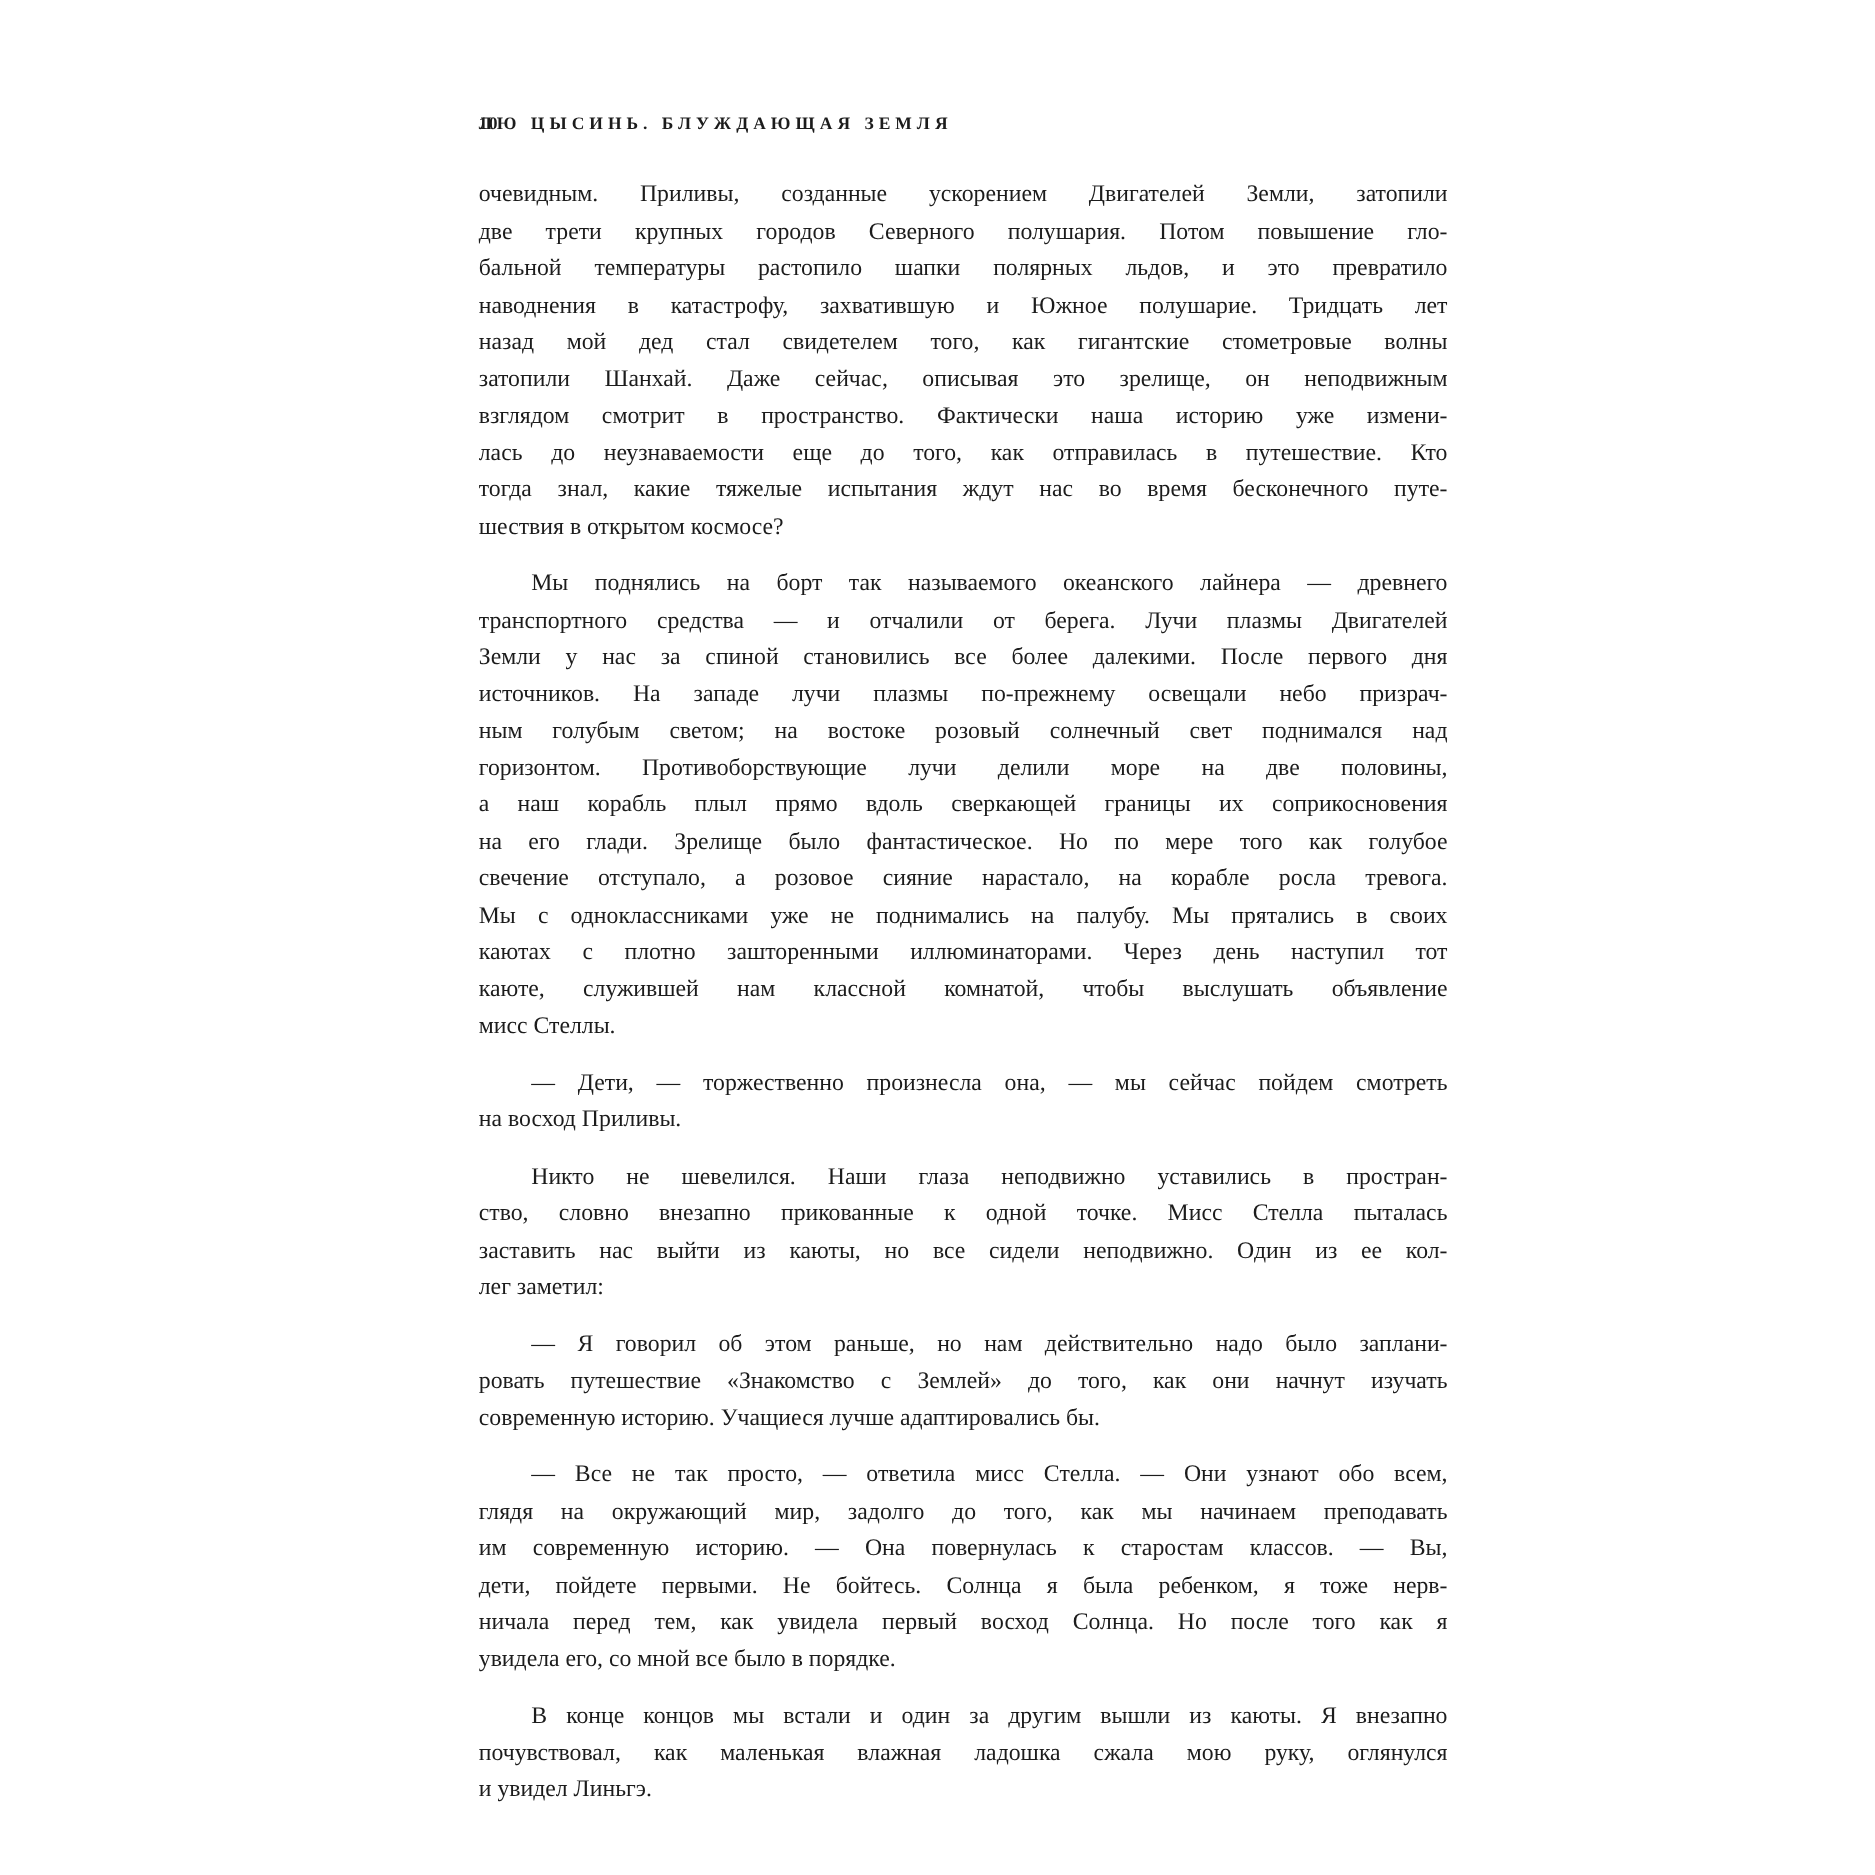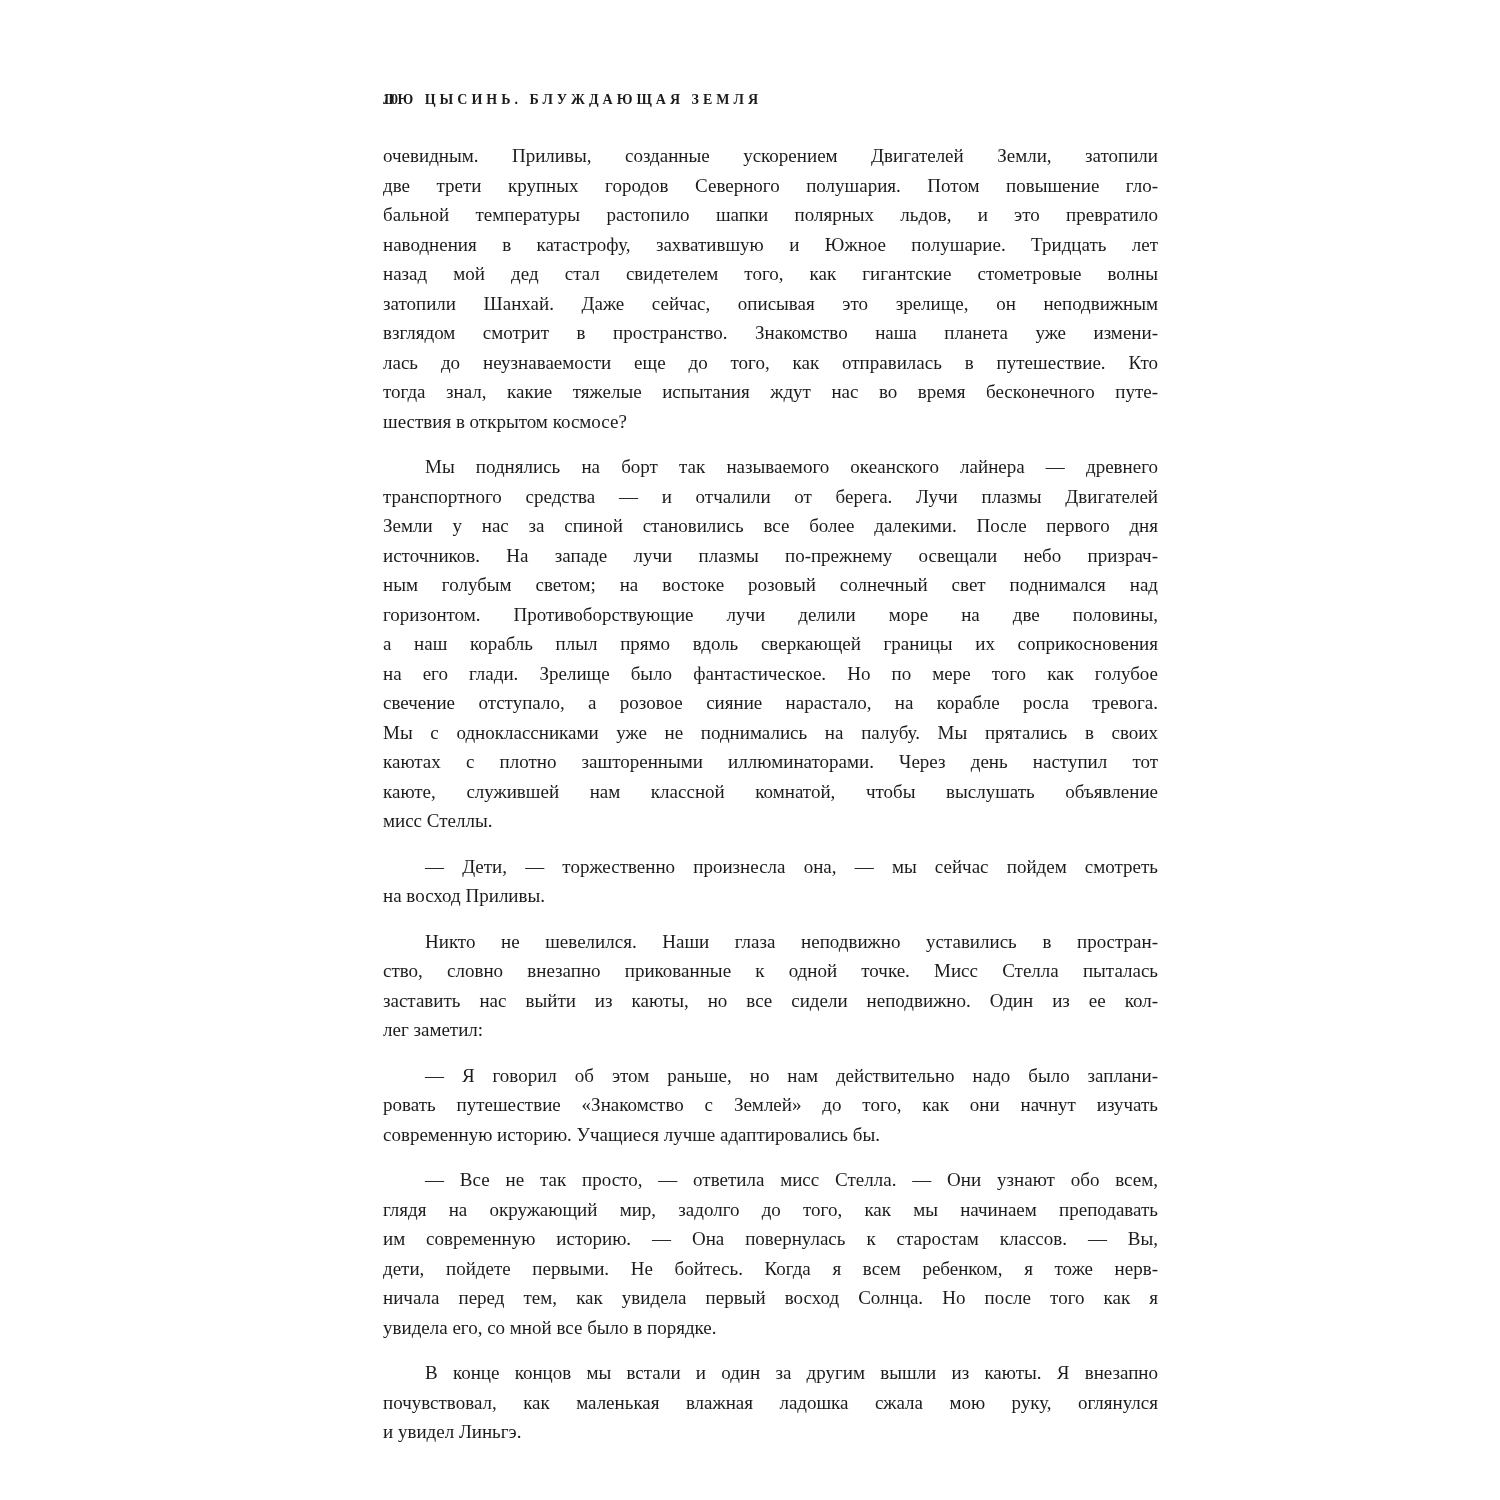--- a/index.html
+++ b/index.html
@@ -65,21 +65,21 @@
     <span class="running-title">ЛЮ ЦЫСИНЬ. БЛУЖДАЮЩАЯ ЗЕМЛЯ</span>
   </header>
 
   <main class="text-block">
       <div class="line">очевидным. Приливы, созданные ускорением Двигателей Земли, затопили</div>
       <div class="line">две трети крупных городов Северного полушария. Потом повышение гло-</div>
       <div class="line">бальной температуры растопило шапки полярных льдов, и это превратило</div>
       <div class="line">наводнения в катастрофу, захватившую и Южное полушарие. Тридцать лет</div>
       <div class="line">назад мой дед стал свидетелем того, как гигантские стометровые волны</div>
       <div class="line">затопили Шанхай. Даже сейчас, описывая это зрелище, он неподвижным</div>
-      <div class="line">взглядом смотрит в пространство. Знакомство наша планета уже измени-</div>
+      <div class="line">взглядом смотрит в пространство. Фактически наша историю уже измени-</div>
       <div class="line">лась до неузнаваемости еще до того, как отправилась в путешествие. Кто</div>
       <div class="line">тогда знал, какие тяжелые испытания ждут нас во время бесконечного путе-</div>
       <div class="line last">шествия в открытом космосе?</div>
       <div class="line indent">Мы поднялись на борт так называемого океанского лайнера — древнего</div>
       <div class="line">транспортного средства — и отчалили от берега. Лучи плазмы Двигателей</div>
       <div class="line">Земли у нас за спиной становились все более далекими. После первого дня</div>
       <div class="line">источников. На западе лучи плазмы по-прежнему освещали небо призрач-</div>
       <div class="line">ным голубым светом; на востоке розовый солнечный свет поднимался над</div>
       <div class="line">горизонтом. Противоборствующие лучи делили море на две половины,</div>
       <div class="line">а наш корабль плыл прямо вдоль сверкающей границы их соприкосновения</div>
@@ -94,20 +94,20 @@
       <div class="line indent">Никто не шевелился. Наши глаза неподвижно уставились в простран-</div>
       <div class="line">ство, словно внезапно прикованные к одной точке. Мисс Стелла пыталась</div>
       <div class="line">заставить нас выйти из каюты, но все сидели неподвижно. Один из ее кол-</div>
       <div class="line last">лег заметил:</div>
       <div class="line indent">— Я говорил об этом раньше, но нам действительно надо было заплани-</div>
       <div class="line">ровать путешествие «Знакомство с Землей» до того, как они начнут изучать</div>
       <div class="line last">современную историю. Учащиеся лучше адаптировались бы.</div>
       <div class="line indent">— Все не так просто, — ответила мисс Стелла. — Они узнают обо всем,</div>
       <div class="line">глядя на окружающий мир, задолго до того, как мы начинаем преподавать</div>
       <div class="line">им современную историю. — Она повернулась к старостам классов. — Вы,</div>
-      <div class="line">дети, пойдете первыми. Не бойтесь. Когда я всем ребенком, я тоже нерв-</div>
+      <div class="line">дети, пойдете первыми. Не бойтесь. Солнца я была ребенком, я тоже нерв-</div>
       <div class="line">ничала перед тем, как увидела первый восход Солнца. Но после того как я</div>
       <div class="line last">увидела его, со мной все было в порядке.</div>
       <div class="line indent">В конце концов мы встали и один за другим вышли из каюты. Я внезапно</div>
       <div class="line">почувствовал, как маленькая влажная ладошка сжала мою руку, оглянулся</div>
       <div class="line last">и увидел Линьгэ.</div>
     </main>
 </div>
 
 </body></html>

